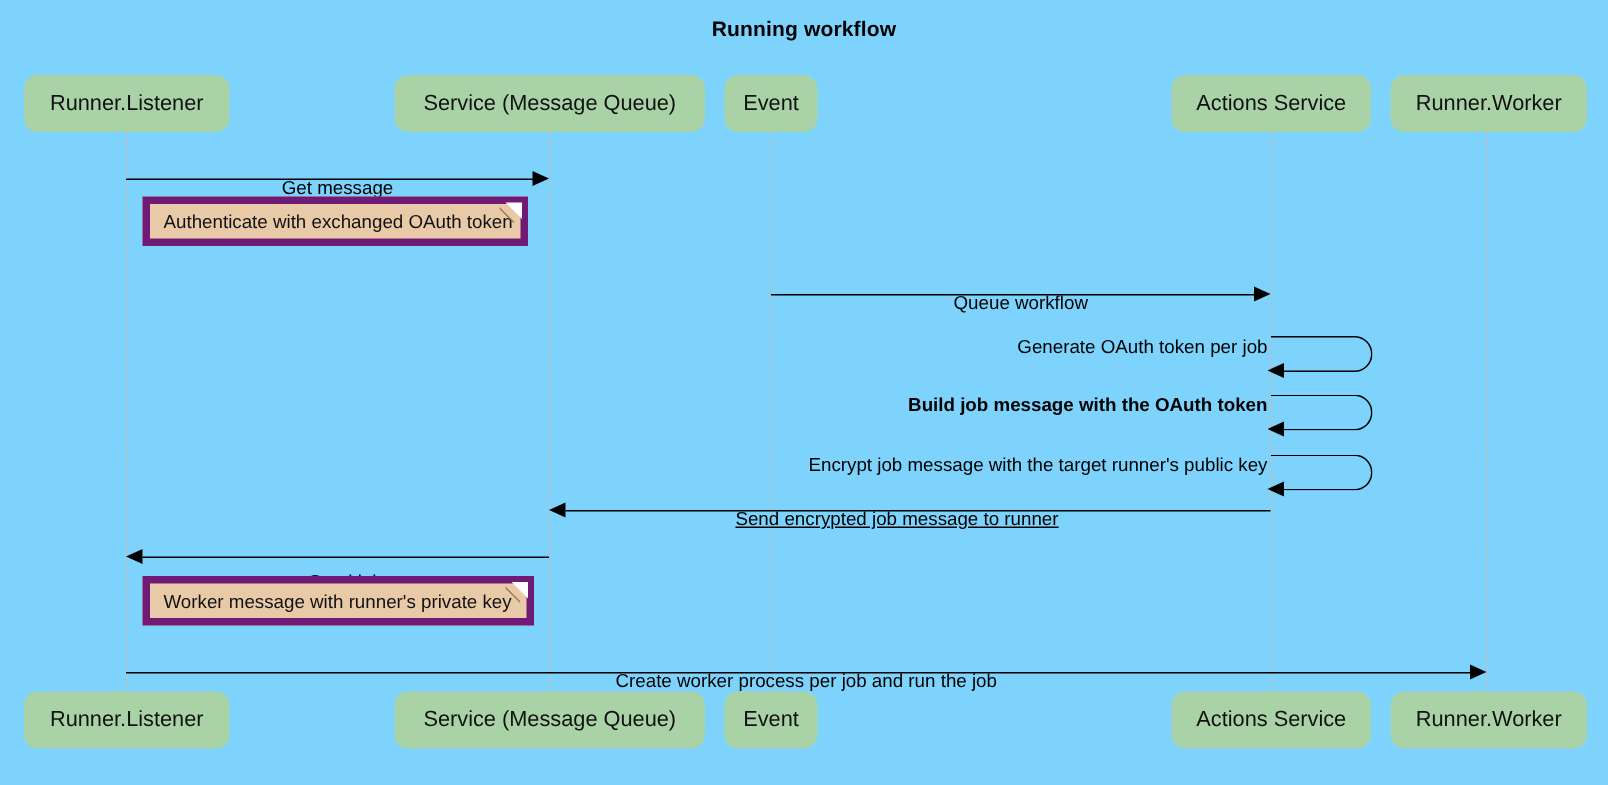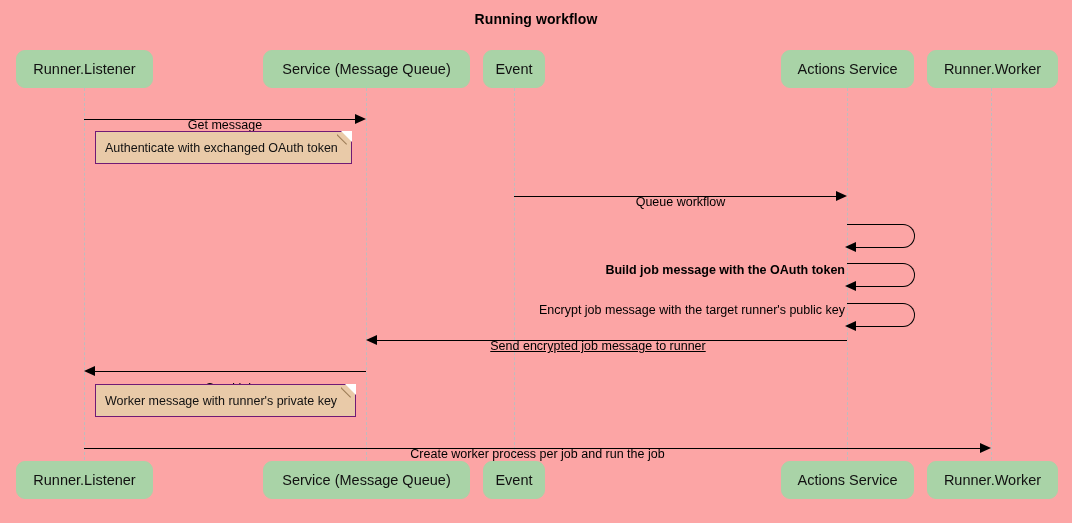--- a/index.html
+++ b/index.html
@@ -9,21 +9,21 @@
     background: #ffffff;
   }
   body {
     font-family: "Liberation Sans", sans-serif;
     color: #000000;
   }
   #diagram-root {
     position: relative;
     width: 1072px;
     height: 523px;
-    background: #fca5a5;
+    background: #7dd3fc;
     overflow: hidden;
   }
   .diagram-title {
     position: absolute;
     left: 0;
     top: 11px;
     width: 1072px;
     text-align: center;
     font-size: 14px;
     font-weight: bold;
@@ -85,21 +85,21 @@
     border: 1.6px solid #000000;
     border-left: none;
     border-top-right-radius: 13px;
     border-bottom-right-radius: 13px;
   }
   
   .note {
     position: absolute;
     box-sizing: border-box;
     background: #e9caa8;
-    border: 1px solid #701a75;
+    border: 5px solid #701a75;
     font-size: 12.5px;
     color: #111111;
     white-space: nowrap;
     display: flex;
     align-items: center;
     padding-left: 9px;
   }
   .note-fold {
     position: absolute;
     top: -1px;
@@ -161,20 +161,21 @@
   <div class="note" style="left:95px; top:131px; width:257px; height:33px;">
     <span>Authenticate with exchanged OAuth token</span>
     <span class="note-fold"></span>
     <span class="note-fold-edge"></span>
   </div>
 
   <div class="msg-label" style="left:514px; top:180px; width:333px;">Queue workflow</div>
   <div class="msg" style="left:514px; top:196px; width:323px;"></div>
   <div class="arrowhead right" style="left:836px; top:191px;"></div>
 
+  <div class="msg-label" style="left:547px; top:209px; width:298px; text-align:right;">Generate OAuth token per job</div>
   <div class="selfloop" style="left:847px; top:224px; width:68px; height:24px;"></div>
   <div class="arrowhead left" style="left:845px; top:242px;"></div>
 
   <div class="msg-label" style="left:547px; top:248px; width:298px; text-align:right;font-weight:bold;">Build job message with the OAuth token</div>
   <div class="selfloop" style="left:847px; top:263px; width:68px; height:24px;"></div>
   <div class="arrowhead left" style="left:845px; top:281px;"></div>
 
   <div class="msg-label" style="left:440px; top:288px; width:405px; text-align:right;">Encrypt job message with the target runner's public key</div>
   <div class="selfloop" style="left:847px; top:303px; width:68px; height:24px;"></div>
   <div class="arrowhead left" style="left:845px; top:321px;"></div>

